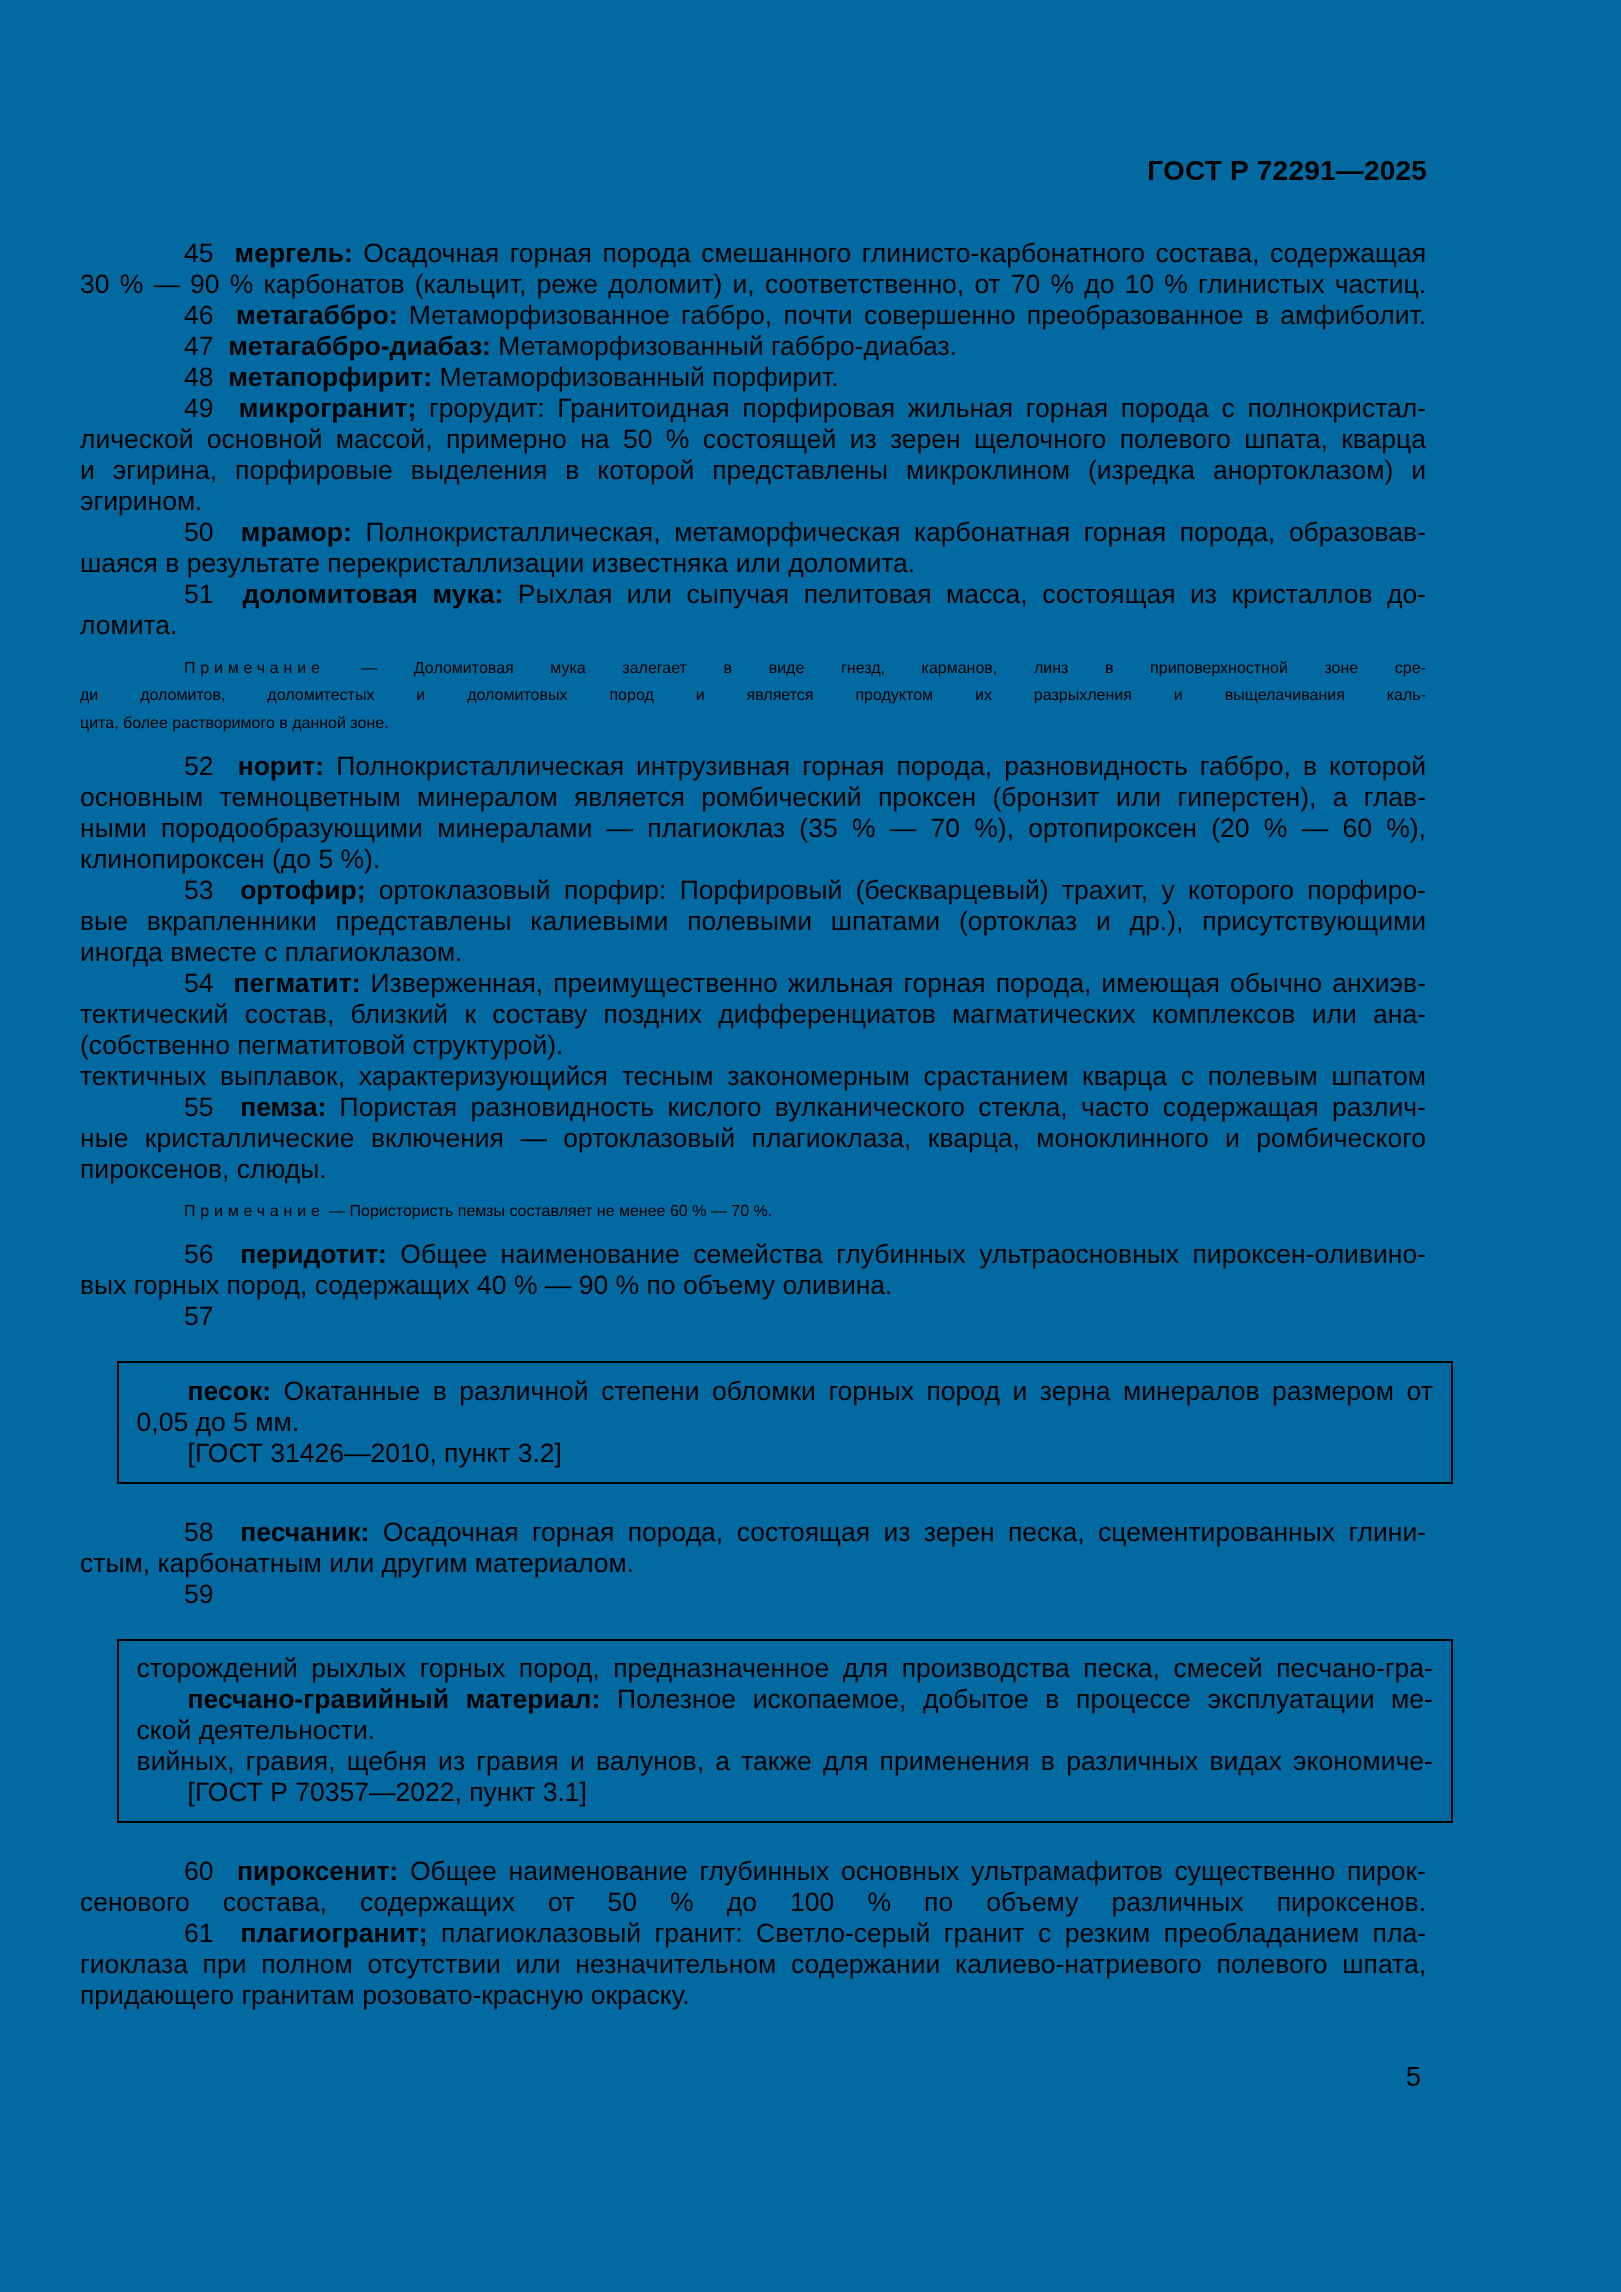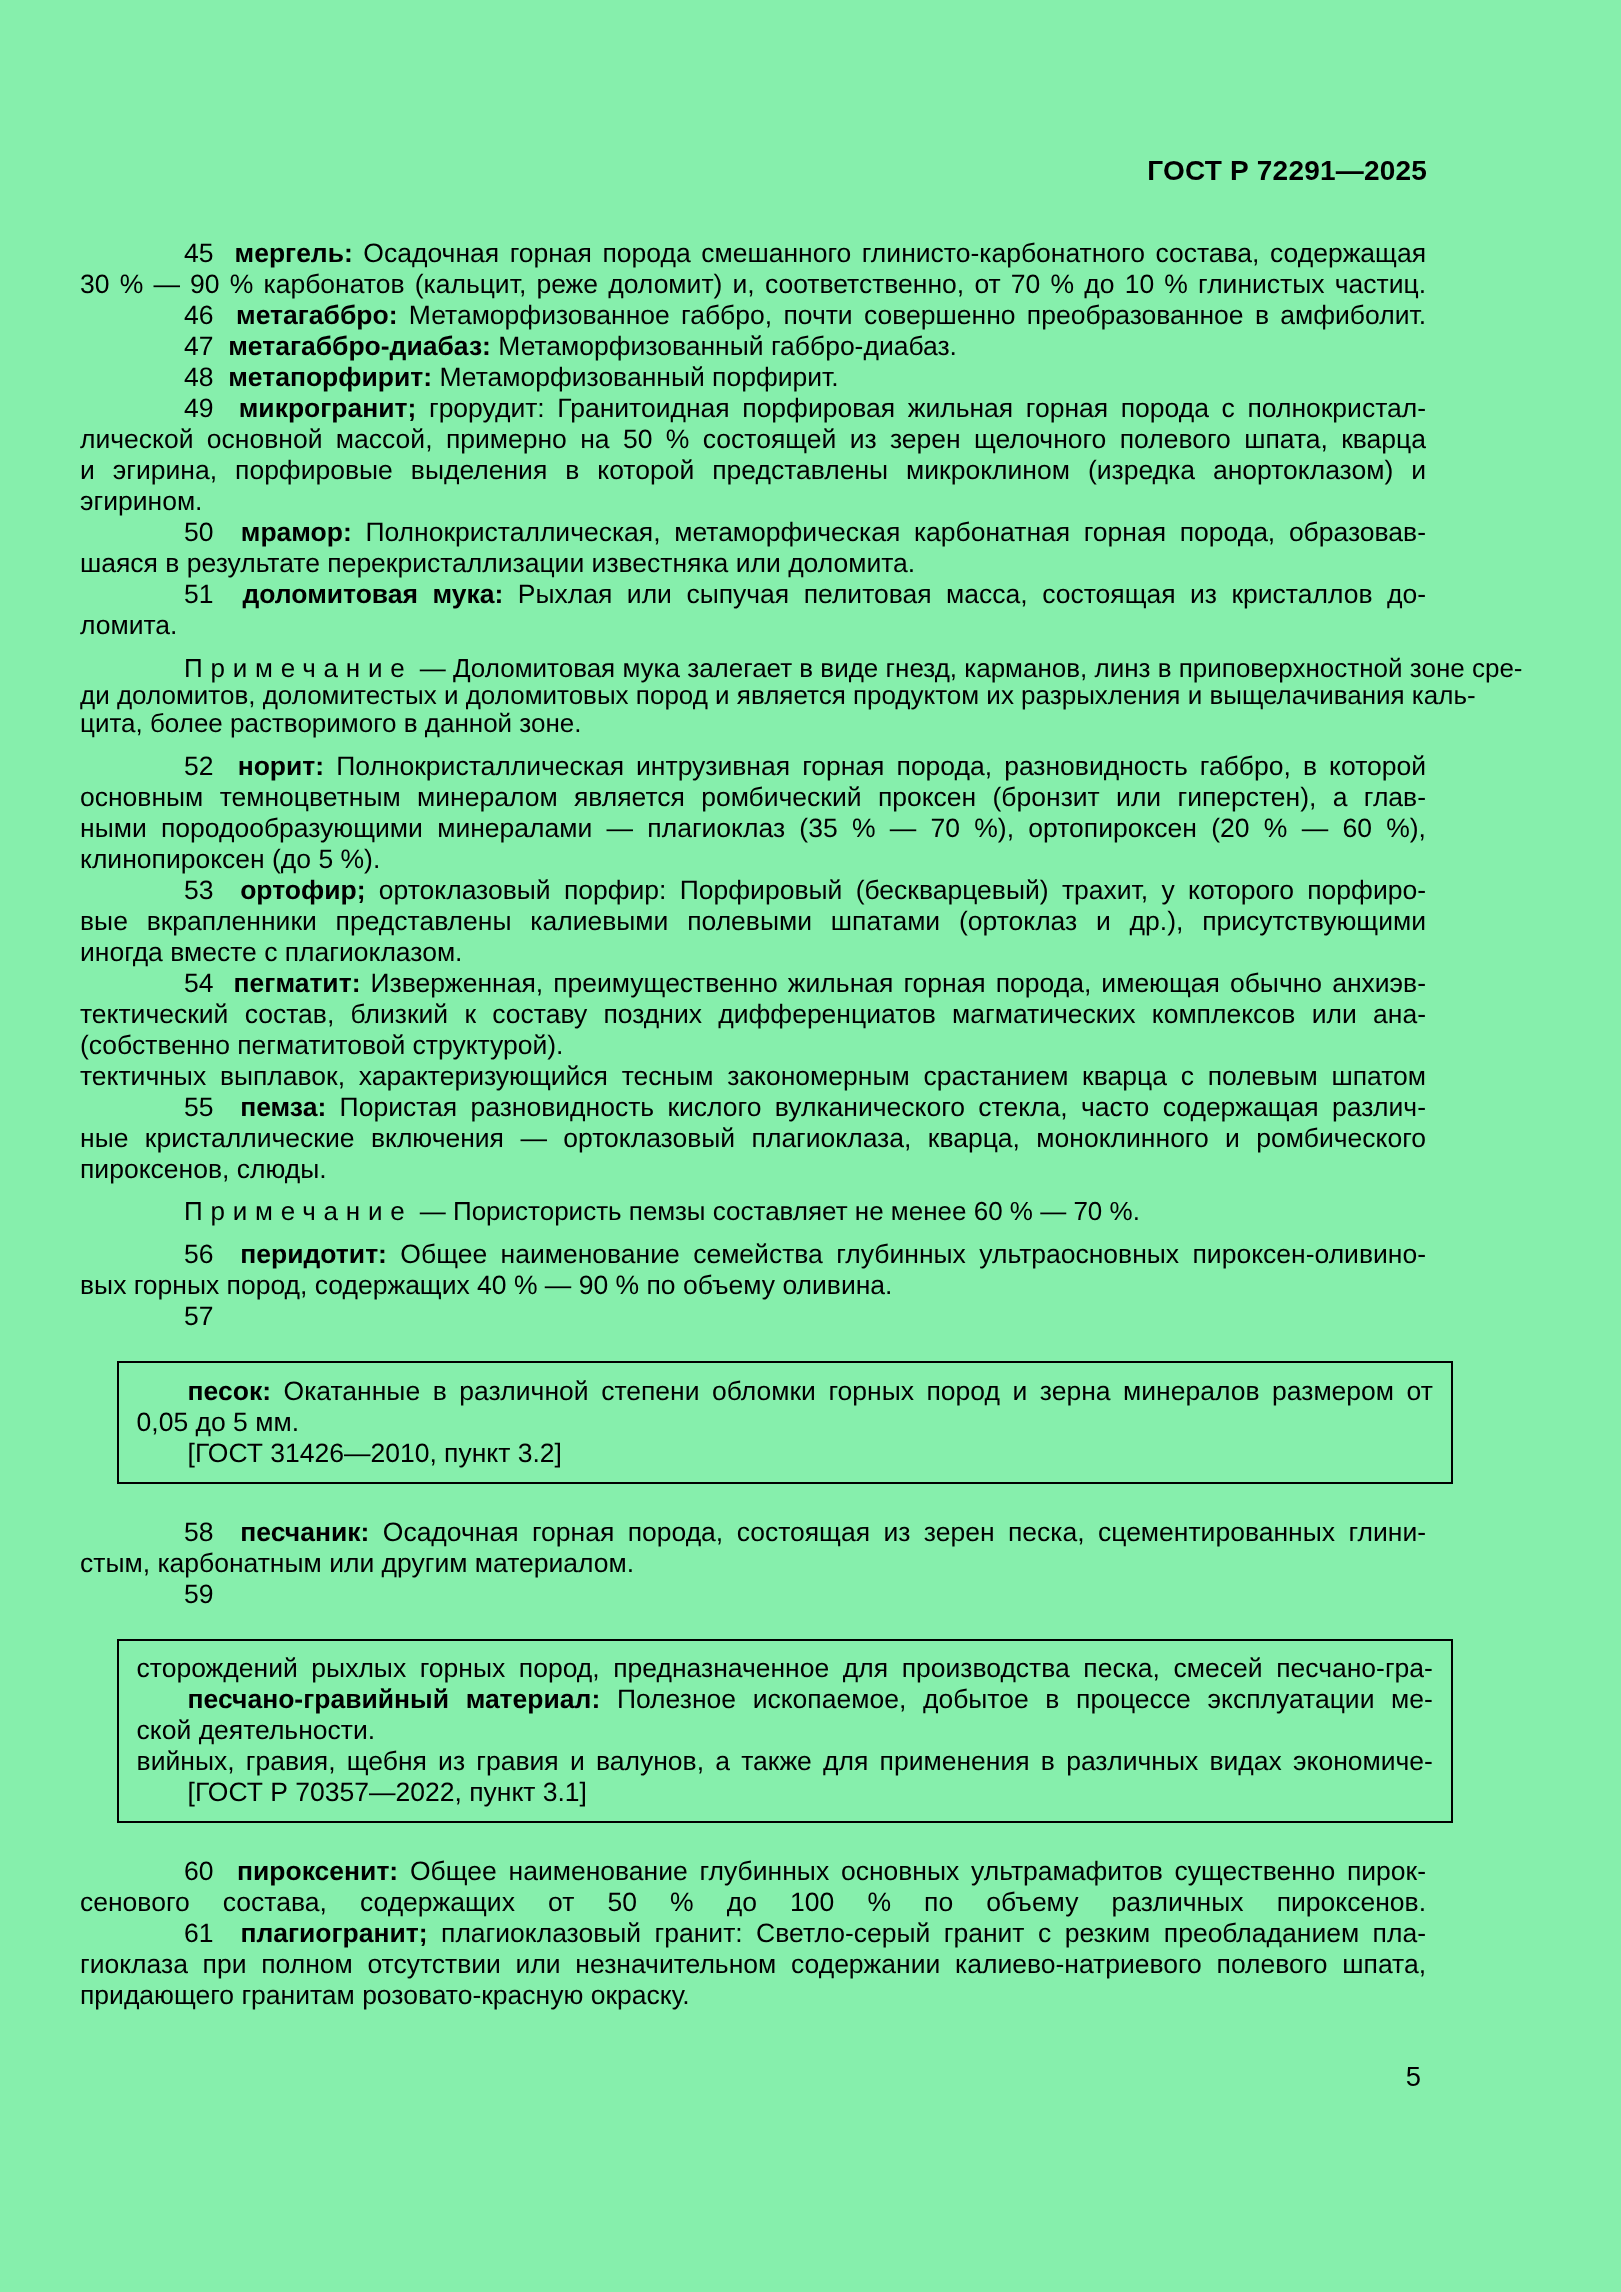--- a/index.html
+++ b/index.html
@@ -6,21 +6,21 @@
   html, body {
     margin: 0;
     padding: 0;
     background: #e8e8e8;
   }
   .page {
     position: relative;
     width: 1621px;
     height: 2293px;
     margin: 0 auto;
-    background: #86efac;
+    background: #0369a1;
     color: #000000;
     font-family: "Liberation Sans", sans-serif;
     overflow: hidden;
   }
   .doc-header {
     position: absolute;
     top: 155px;
     right: 194px;
     font-size: 28px;
     font-weight: bold;
@@ -47,21 +47,21 @@
   
   .ln.ind { padding-left: 104px; }
   
   .ln.ind2 { padding-left: 51px; }
 
   .b { font-weight: bold; }
   .i { }
   .ls { letter-spacing: 0.30em; }
 
   .block.note {
-    font-size: 26px;
+    font-size: 16px;
     line-height: 27.4px;
     margin: 13.7px 0;
   }
   .block.note .ln { min-height: 27.4px; }
 
   .block.box {
     border: 2.9px solid #000000;
     margin: 29px -26.5px 33px 37px;
     padding: 12.7px 17.6px 12.7px 17.6px;
   }

